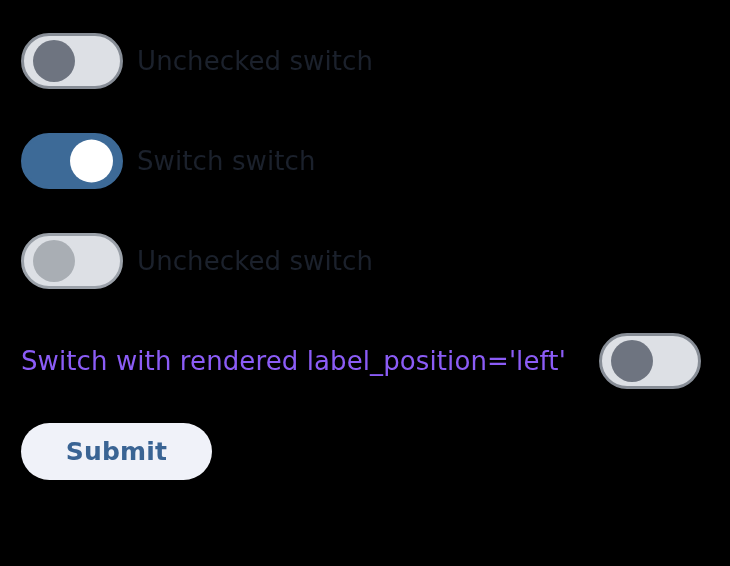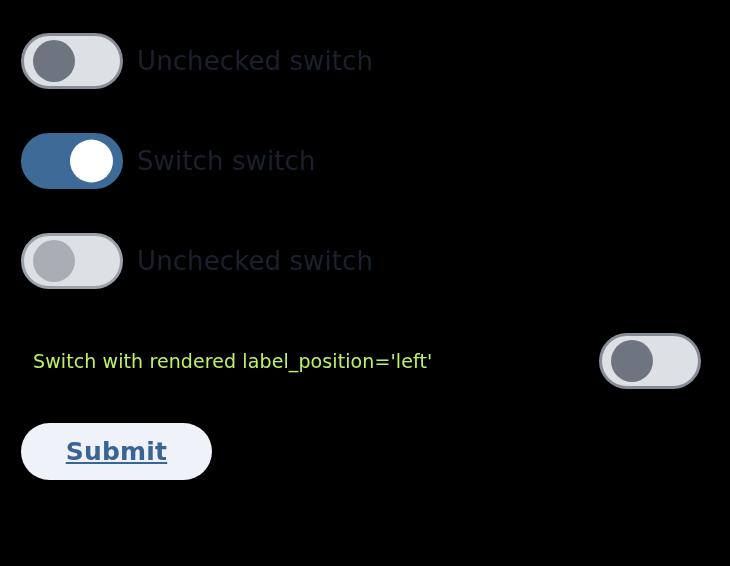--- a/index.html
+++ b/index.html
@@ -97,25 +97,25 @@
   
   .switch-label {
     margin-left: 14px;
     font-size: 26px;
     line-height: 1;
     color: #1b212c;
     letter-spacing: 0.1px;
     white-space: nowrap;
   }
   .switch-label-left {
-    margin-left: 12px;
+    margin-left: 0;
     margin-right: 10px;
-    font-size: 19px;
+    font-size: 26px;
     line-height: 1;
-    color: #bef264;
+    color: #8b5cf6;
     letter-spacing: 0.1px;
     white-space: nowrap;
   }
 
   
   .submit-btn {
     position: absolute;
     left: 21px;
     top: 423px;
     width: 191px;
@@ -123,21 +123,20 @@
     border: none;
     border-radius: 28.5px;
     background: #f0f2f9;
     color: #3a6494;
     font-family: "DejaVu Sans", sans-serif;
     font-size: 25px;
     font-weight: bold;
     letter-spacing: 0.2px;
     cursor: pointer;
     padding: 0;
-    text-decoration: underline;
   }
 </style>
 </head>
 <body>
 
 <div class="form">
 
   <div class="switch-row row-1">
     <div class="switch off">
       <span class="knob"></span>

